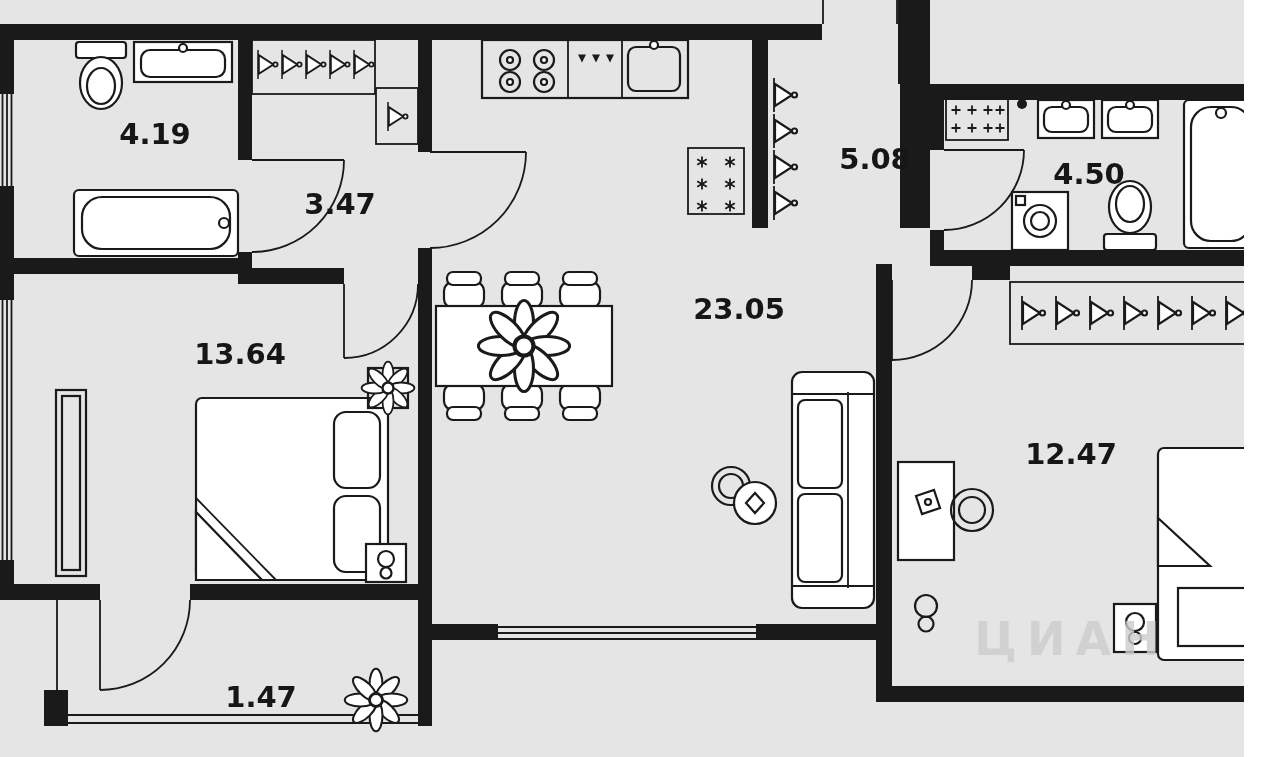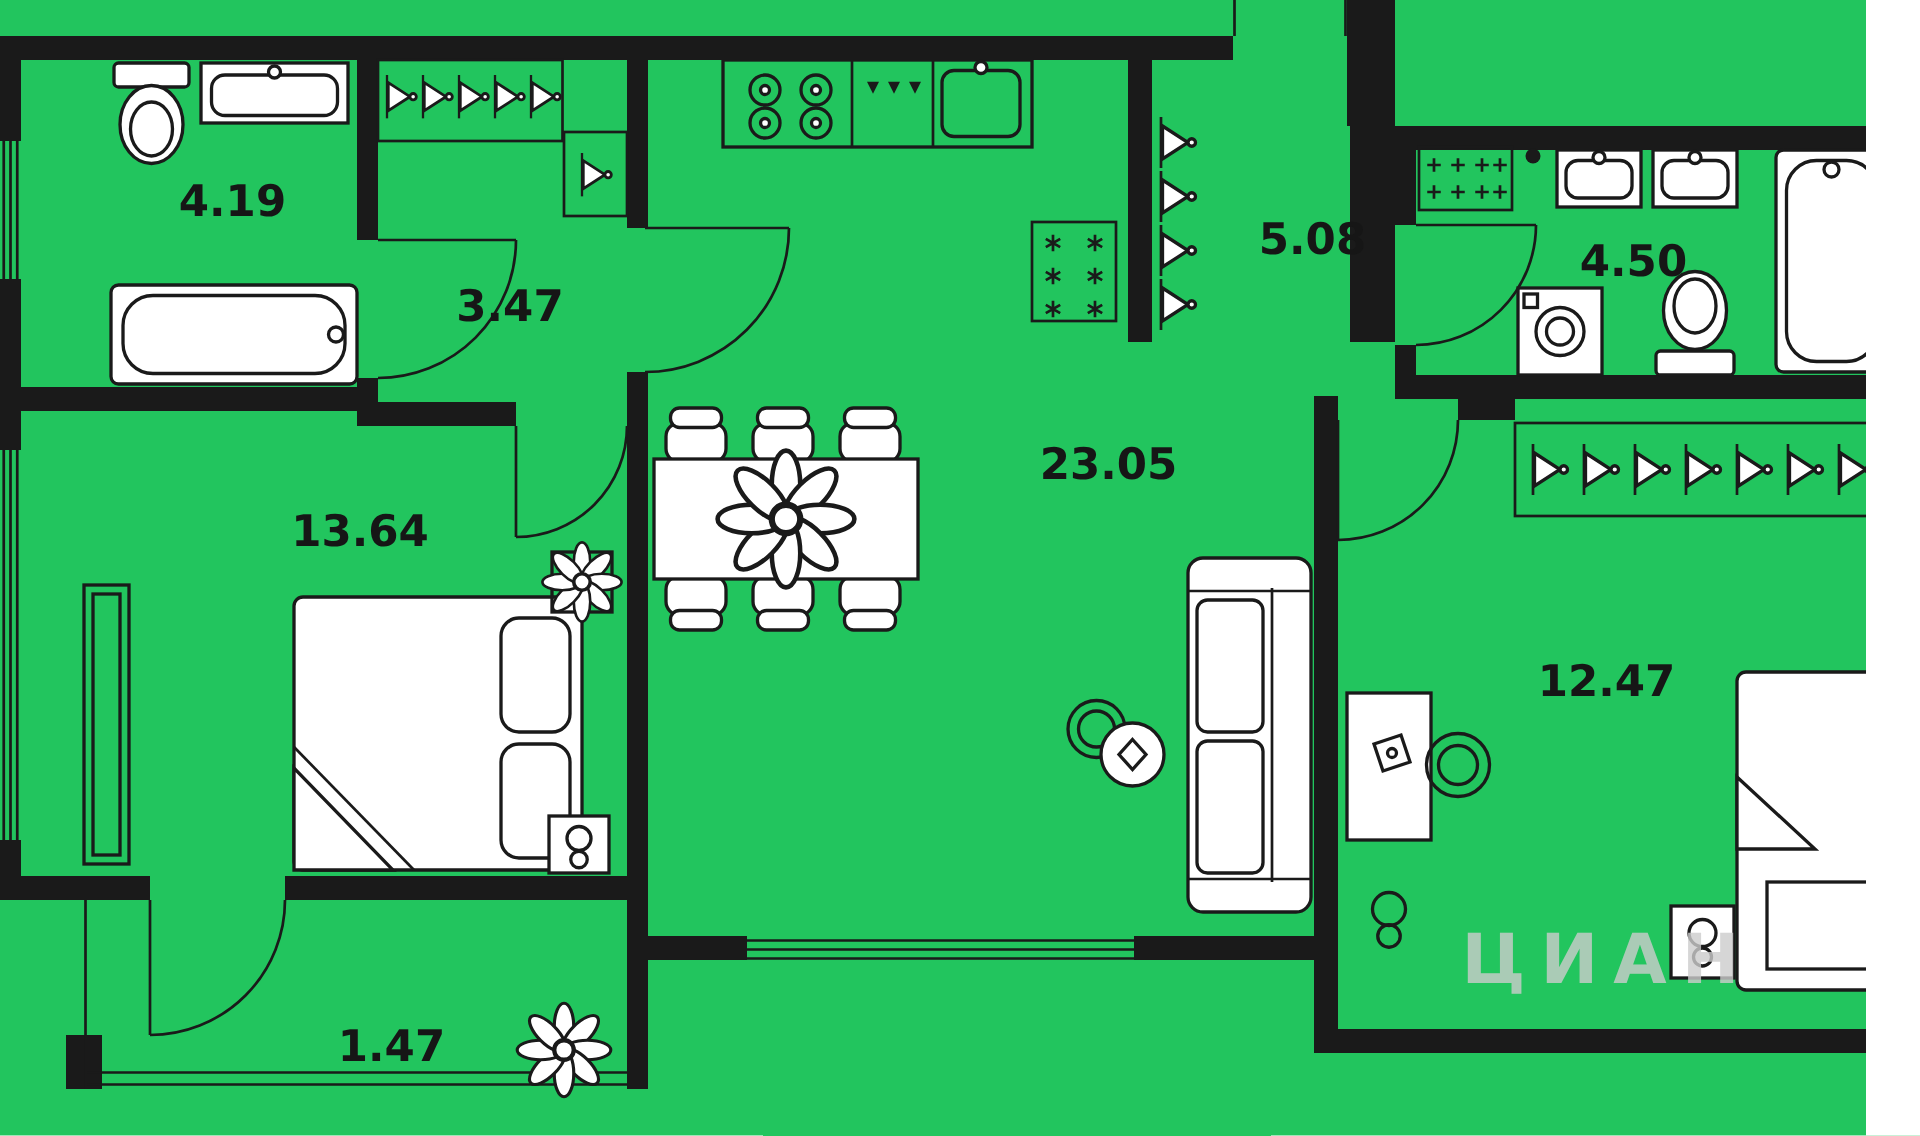--- a/index.html
+++ b/index.html
@@ -1,16 +1,16 @@
 <!DOCTYPE html>
 <html><head>
 <meta charset="utf-8">
 <style>
   html,body{margin:0;padding:0;background:#ffffff;}
-  .stage{position:relative;width:1244px;height:757px;background:#22c55e;overflow:hidden;}
+  .stage{position:relative;width:1244px;height:757px;background:#e5e5e5;overflow:hidden;}
   svg{display:block;}
   .area-label{font:700 29px "DejaVu Sans", sans-serif;fill:#161616;}
   .watermark{font:700 46px "DejaVu Sans", sans-serif;fill:#cdcdcd;opacity:.8;letter-spacing:10px;}
   .wallf{fill:#1a1a1a;stroke:none;}
   .fix{stroke:#1a1a1a;stroke-width:2.2;fill:#ffffff;}
   .fixn{stroke:#1a1a1a;stroke-width:2.2;fill:none;}
   .thin{stroke:#1a1a1a;stroke-width:1.8;fill:none;}
   .petal{stroke:#1a1a1a;stroke-width:1.6;fill:#ffffff;}
 </style>
 </head>

